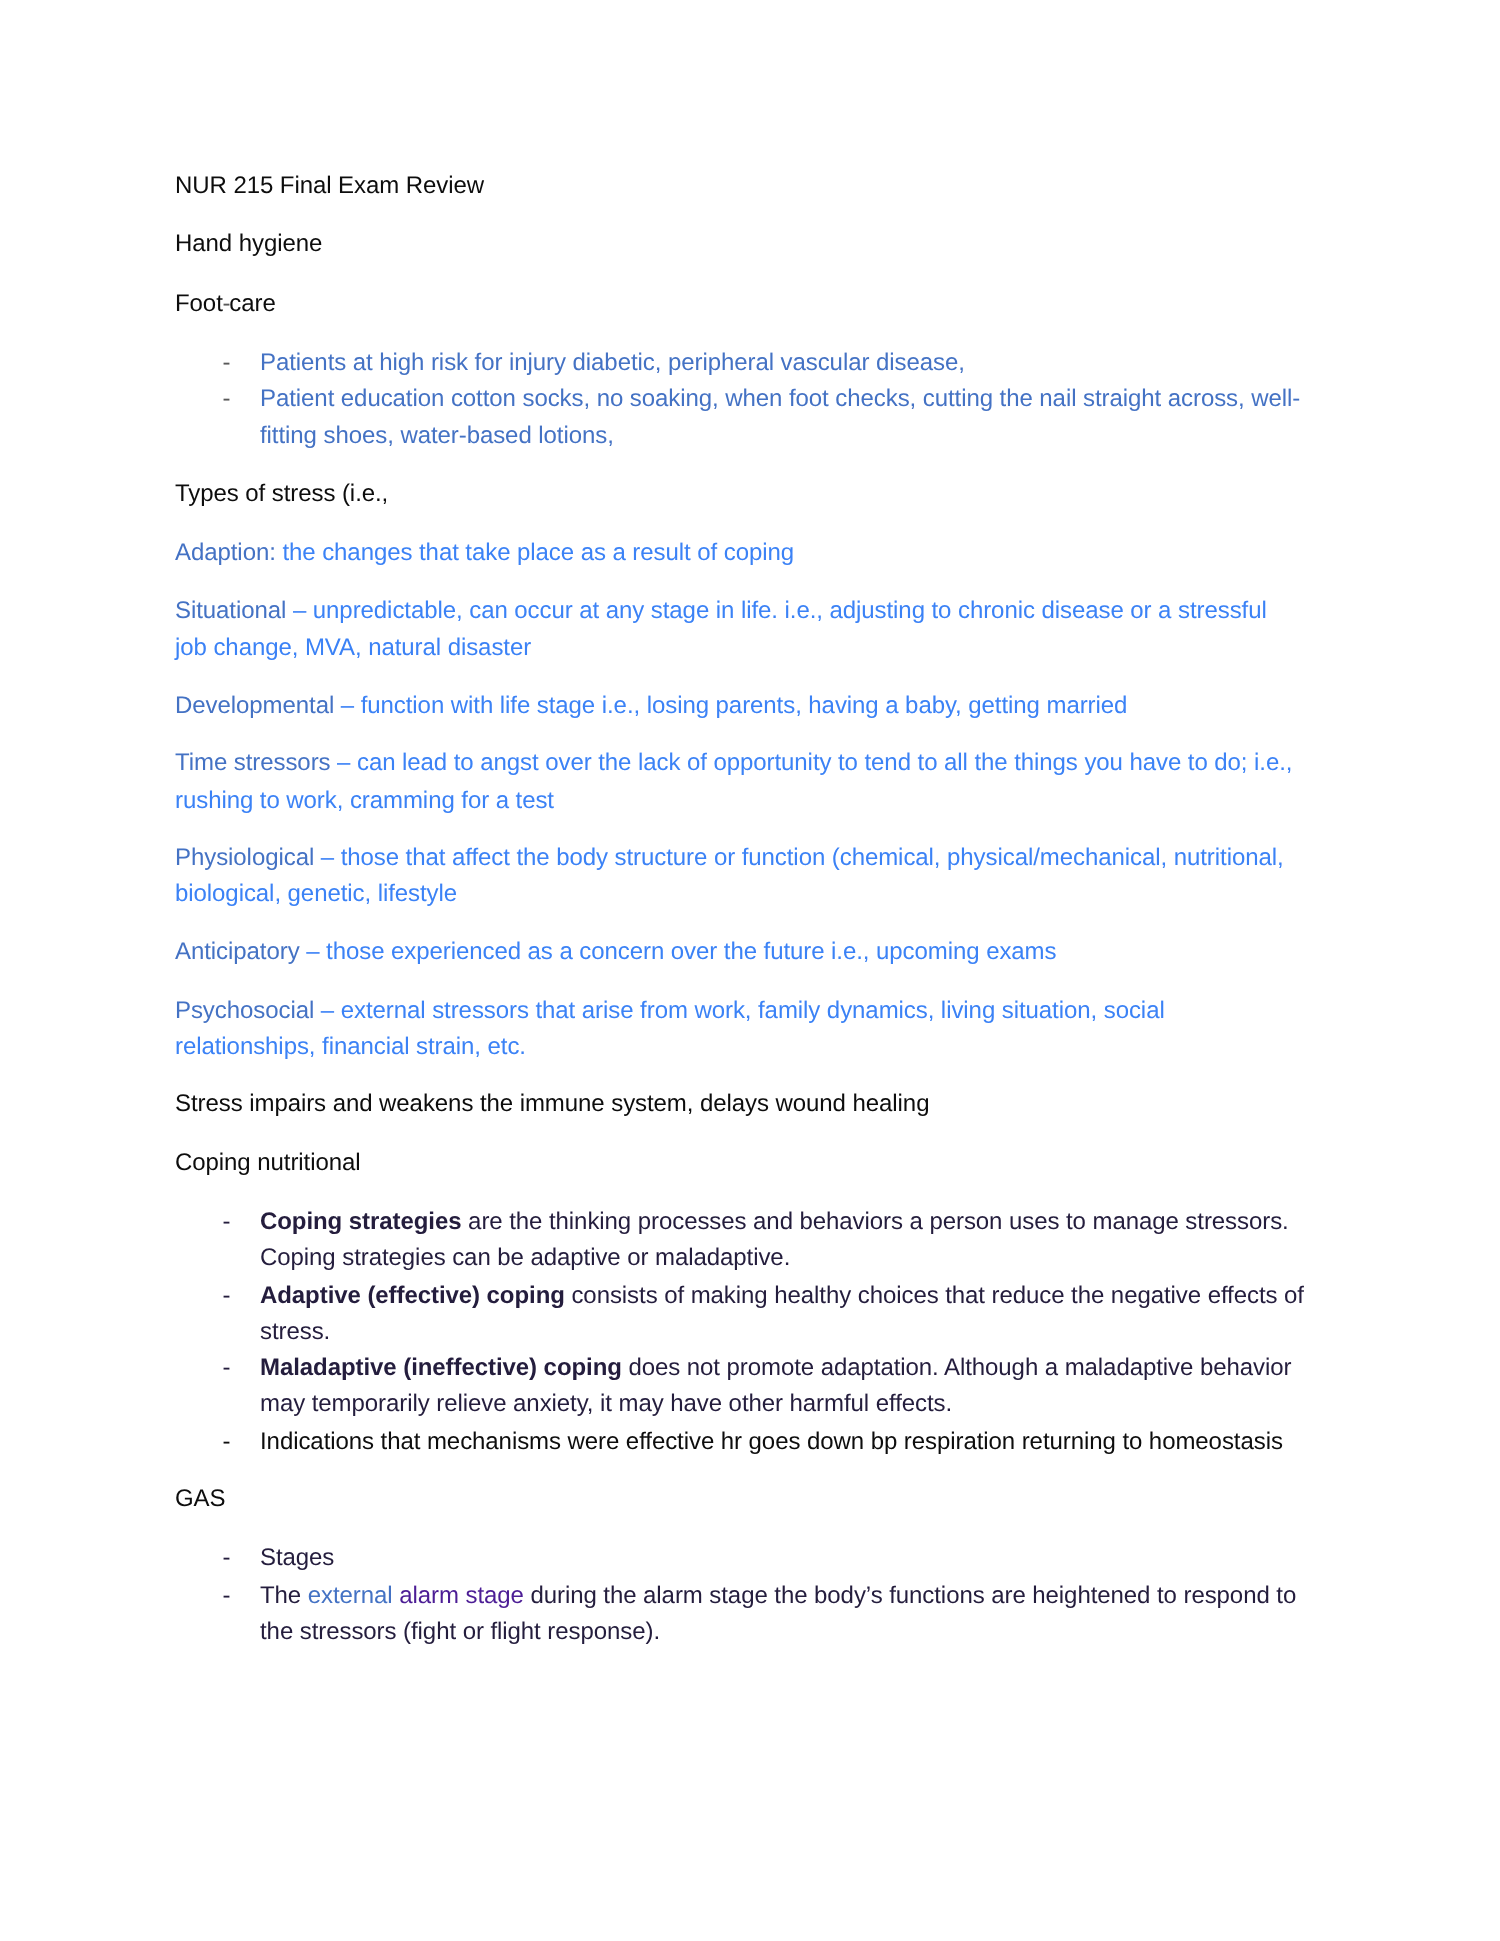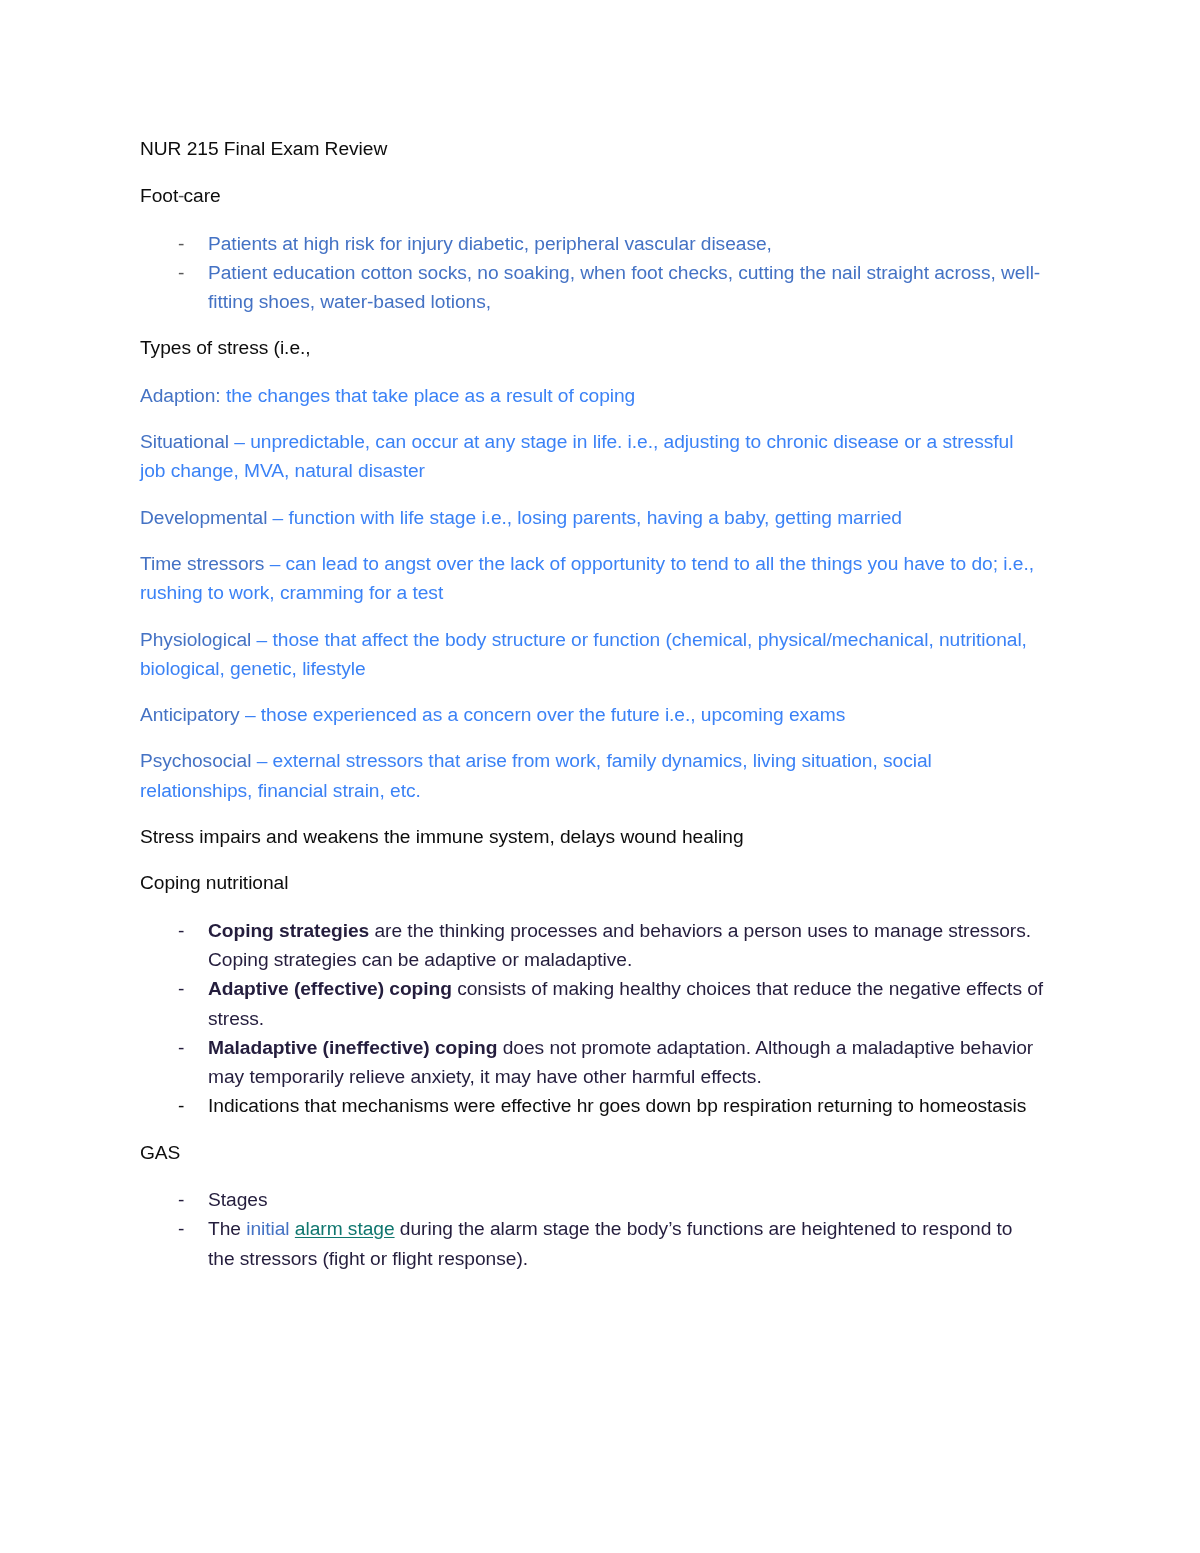--- a/index.html
+++ b/index.html
@@ -62,39 +62,39 @@
   .bullets.navy li.plain { color: #0d0d0d; }
   .bullets.navy li.plain .dash { color: #0d0d0d; }
 
   .bullets.gas li { color: #241d3d; }
   .bullets.gas li .dash { color: #241d3d; }
 
   
   .b { font-weight: bold; }
   .blue { color: #4472c4; }
   .lnk {
-    color: #0f766e;
-    text-decoration: underline;
+    color: #4c1d95;
     text-underline-offset: 2px;
     text-align: center;
   }
   .dark { color: #3b82f6; }
   .navy { color: #241d3d; }
 
   
   .hdr { margin-bottom: 18px; }
 </style>
 </head>
 <body>
 
 <div class="page">
   <div class="doc-body">
 
     <p class="para hdr">NUR 215 Final Exam Review</p>
 
+    <p class="para hdr">Hand hygiene</p>
     <ul class="bullets blue">
       <li>
         <span class="dash">-</span>
       </li>
     </ul>
 
     <p class="para hdr">Foot care</p>
     <ul class="bullets blue">
       <li>
         <span class="dash">-</span>
@@ -158,18 +158,18 @@
       </li>
     </ul>
 
     <p class="para hdr">GAS</p>
     <ul class="bullets gas">
       <li>
         <span class="dash">-</span>
         <span>Stages</span>
       </li>
       <li>
-        <span class="dash">-</span><span>The </span><span class="blue">initial</span><span> </span><span class="lnk">alarm stage</span><span> during the alarm stage the body’s functions are heightened to respond to the stressors (fight or flight response).</span>
+        <span class="dash">-</span><span>The </span><span class="blue">external</span><span> </span><span class="lnk">alarm stage</span><span> during the alarm stage the body’s functions are heightened to respond to the stressors (fight or flight response).</span>
       </li>
     </ul>
 
   </div>
 </div>
 
 </body></html>

